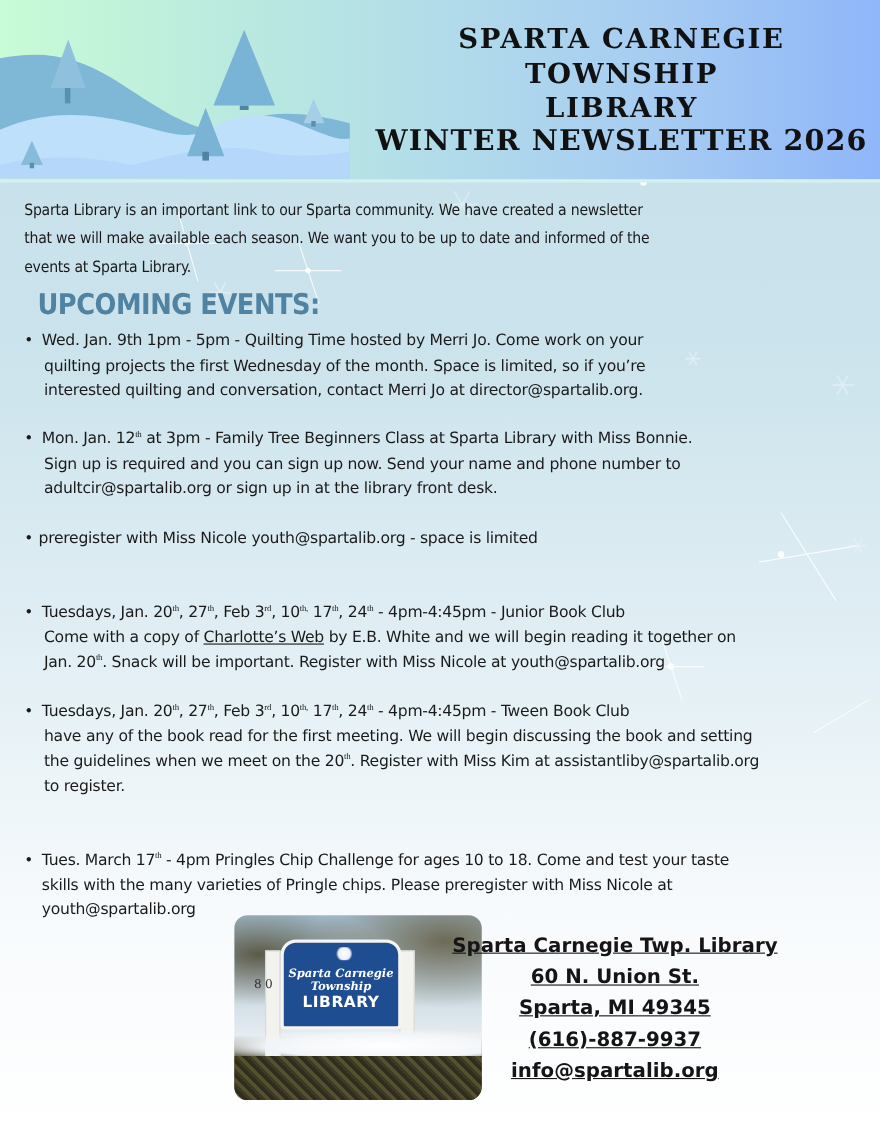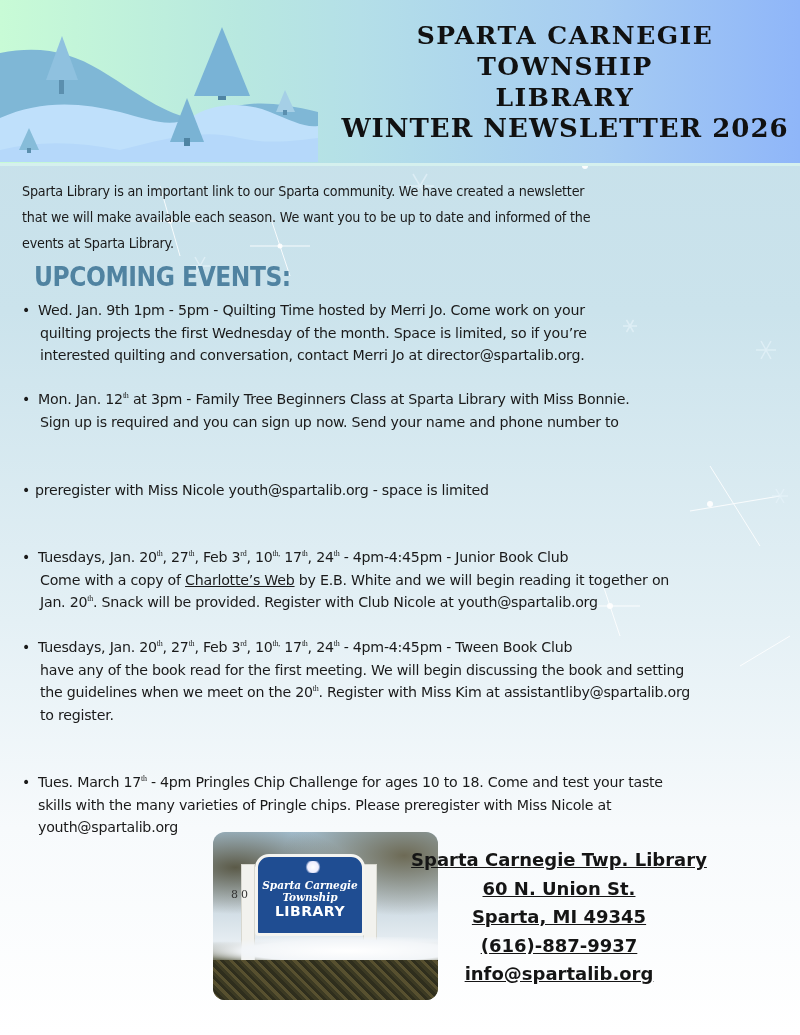--- a/index.html
+++ b/index.html
@@ -209,36 +209,37 @@
       <div class="line indent">quilting projects the first Wednesday of the month.  Space is limited, so if you’re</div>
       <div class="line indent">interested quilting and conversation, contact Merri Jo at director@spartalib.org.</div>
     </div>
   </div>
 
   <div class="event" style="top:388px">
     <span class="bullet">•</span>
     <div class="body">
       <div class="line"><span>Mon. Jan. 12</span><sup>th</sup><span> at 3pm - Family Tree Beginners Class at Sparta Library with Miss Bonnie.</span></div>
       <div class="line indent">Sign up is required and you can sign up now.  Send your name and phone number to</div>
+      <div class="line indent">adultcir@spartalib.org or sign up in at the library front desk.</div>
     </div>
   </div>
 
   <div class="event" style="top:479px">
     <span class="bullet">•</span>
     <div class="body">
       <div class="line" style="margin-left:-3px">preregister with Miss Nicole youth@spartalib.org - space is limited</div>
     </div>
   </div>
 
   <div class="event" style="top:546px">
     <span class="bullet">•</span>
     <div class="body">
       <div class="line"><span>Tuesdays, Jan. 20</span><sup>th</sup><span>, 27</span><sup>th</sup><span>, Feb 3</span><sup>rd</sup><span>, 10</span><sup>th,</sup><span> 17</span><sup>th</sup><span>, 24</span><sup>th</sup><span> - 4pm-4:45pm - Junior Book Club</span></div>
       <div class="line indent"><span>Come with a copy of </span><u>Charlotte’s Web</u><span> by E.B. White and we will begin reading it together on</span></div>
-      <div class="line indent"><span>Jan. 20</span><sup>th</sup><span>.  Snack will be provided.  Register with Club Nicole at youth@spartalib.org</span></div>
+      <div class="line indent"><span>Jan. 20</span><sup>th</sup><span>.  Snack will be important.  Register with Miss Nicole at youth@spartalib.org</span></div>
     </div>
   </div>
 
   <div class="event" style="top:636px">
     <span class="bullet">•</span>
     <div class="body">
       <div class="line"><span>Tuesdays, Jan. 20</span><sup>th</sup><span>, 27</span><sup>th</sup><span>, Feb 3</span><sup>rd</sup><span>, 10</span><sup>th,</sup><span> 17</span><sup>th</sup><span>, 24</span><sup>th</sup><span> -  4pm-4:45pm - Tween Book Club</span></div>
       <div class="line indent">have any of the book read for the first meeting.  We will begin discussing the book and setting</div>
       <div class="line indent"><span>the guidelines when we meet on the 20</span><sup>th</sup><span>.  Register with Miss Kim at assistantliby@spartalib.org</span></div>
       <div class="line indent">to register.</div>

